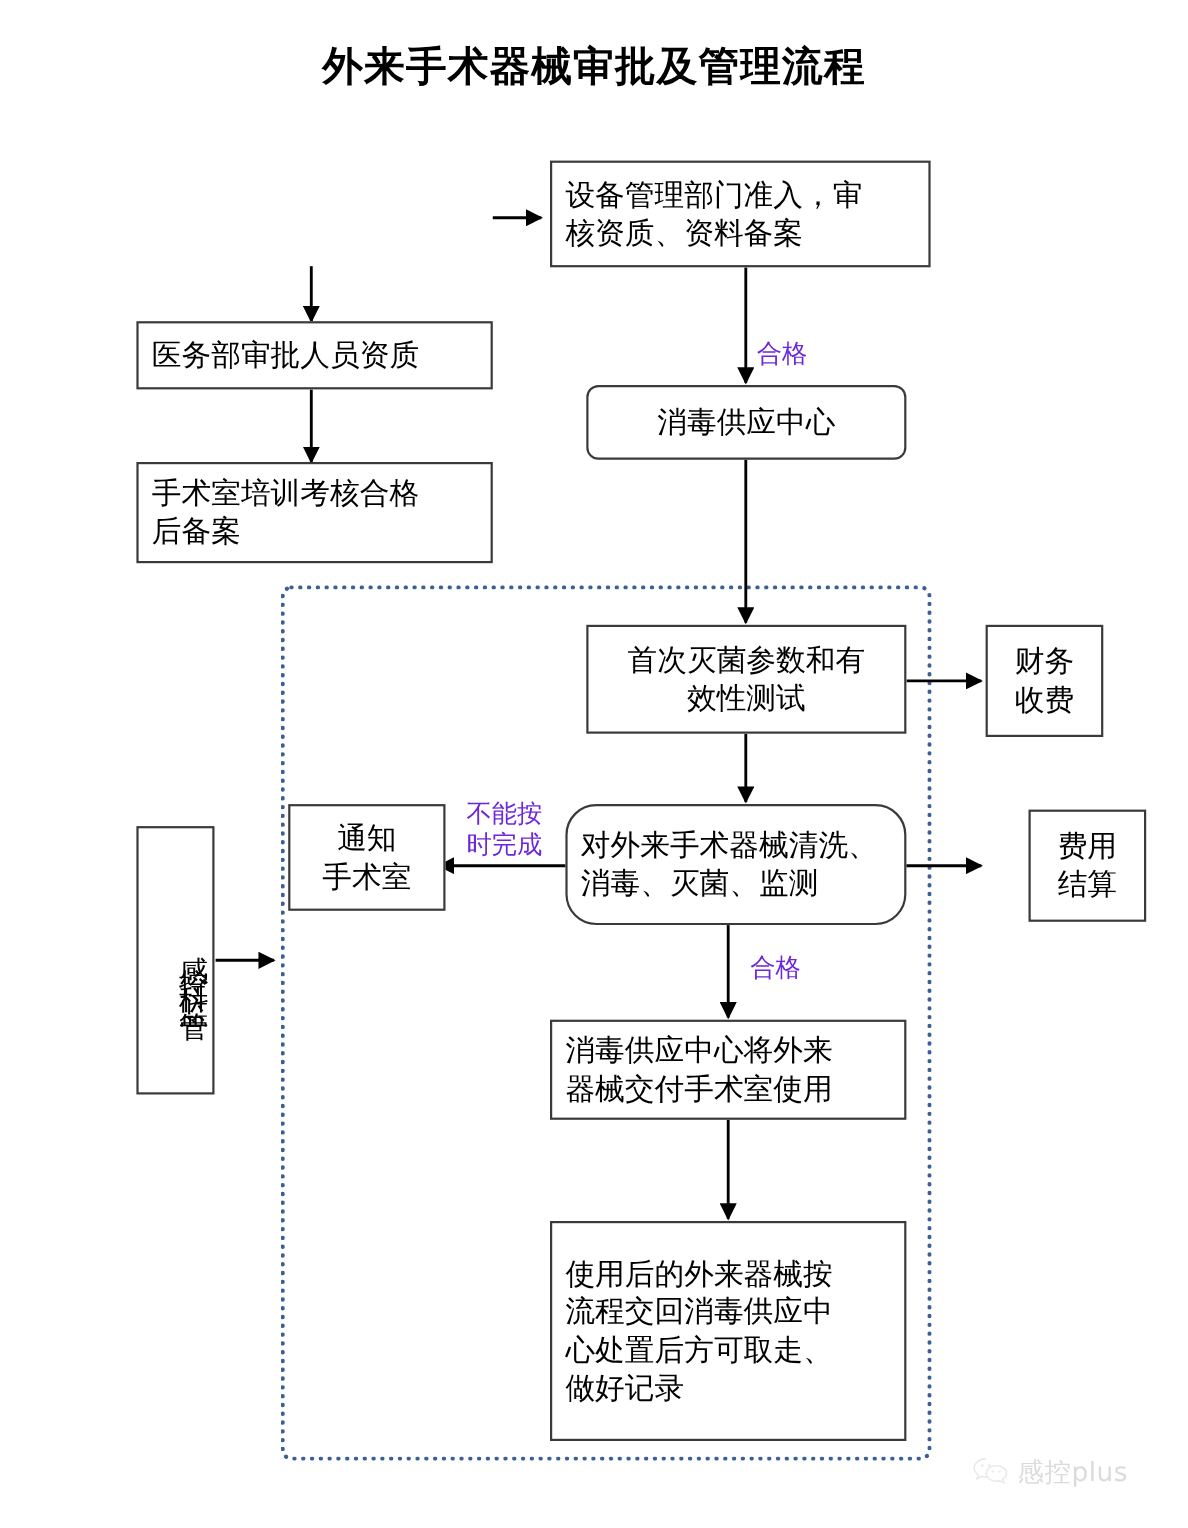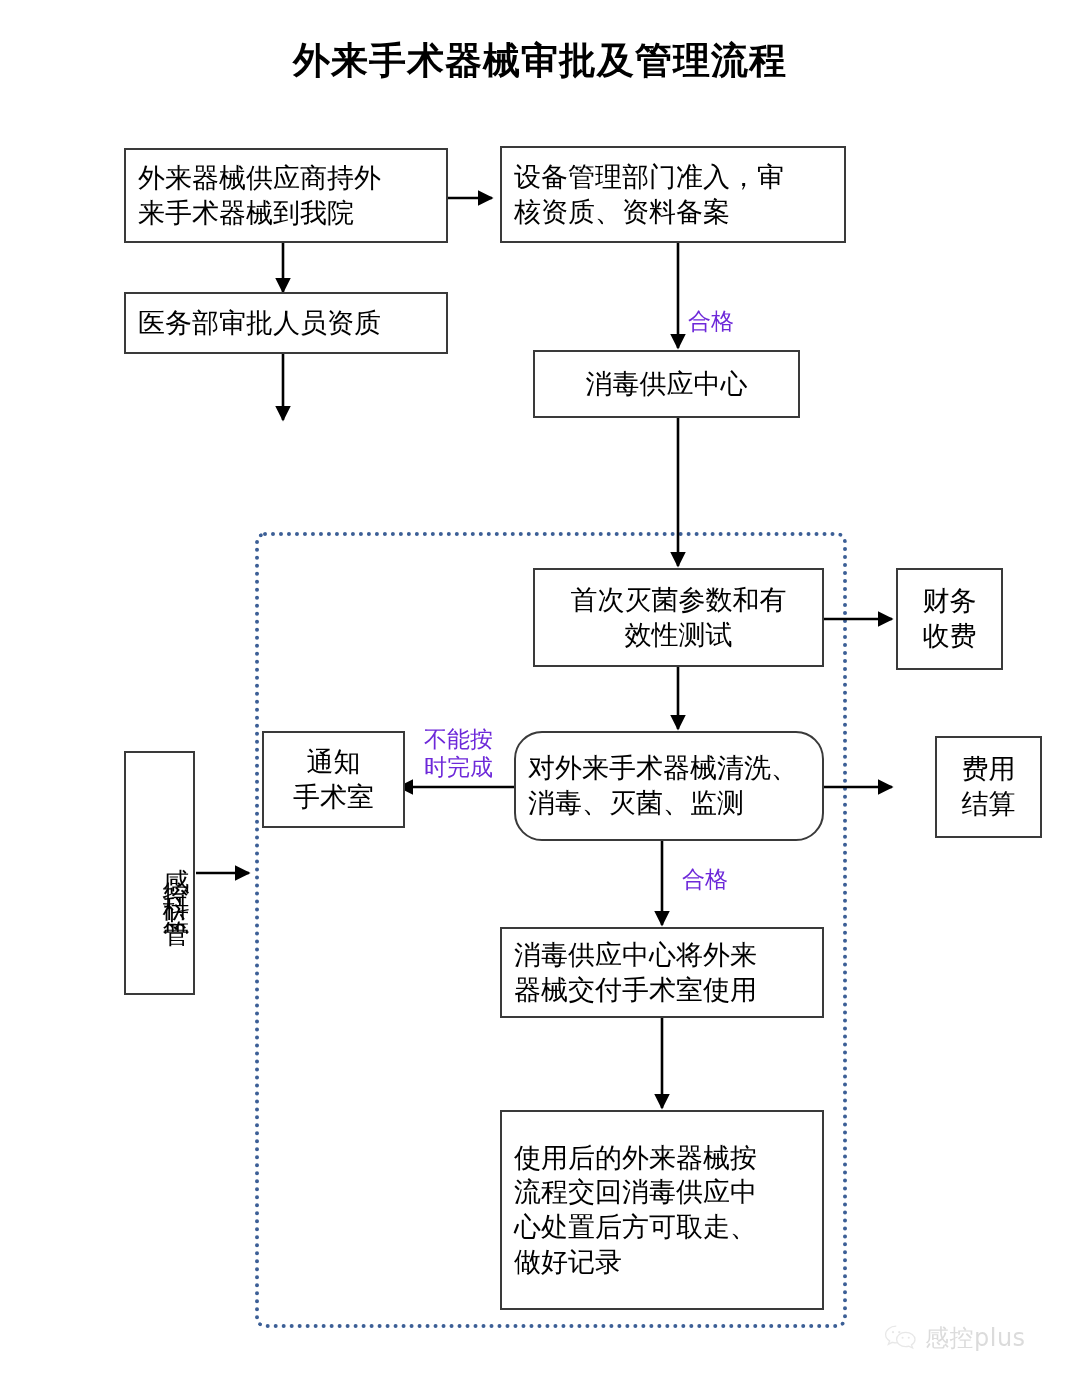--- a/index.html
+++ b/index.html
@@ -138,36 +138,36 @@
       <path d="M 824 787 L 892 787"></path>
 
       <path d="M 662 841 L 662 925"></path>
 
       <path d="M 662 1018 L 662 1108"></path>
 
       <path d="M 196 873 L 249 873"></path>
     </g>
   </svg>
 
-  <div class="node left" style="left:124px; top:148px; width:324px; height:95px;">
-    <span class="txt">外来器械供应商持外
-来手术器械到我院</span>
-  </div>
 
   <div class="node left" style="left:500px; top:146px; width:346px; height:97px;">
     <span class="txt">设备管理部门准入，审
 核资质、资料备案</span>
   </div>
 
   <div class="node left" style="left:124px; top:292px; width:324px; height:62px;">
     <span class="txt">医务部审批人员资质</span>
   </div>
 
-
-  <div class="node center" style="left:533px; top:350px; width:267px; height:68px;">
+  <div class="node left" style="left:124px; top:420px; width:324px; height:92px;">
+    <span class="txt">手术室培训考核合格
+后备案</span>
+  </div>
+
+  <div class="node center" style="left:533px; top:350px; width:291px; height:68px;border-radius:11px;">
     <span class="txt">消毒供应中心</span>
   </div>
 
   <div class="node center" style="left:533px; top:568px; width:291px; height:99px;">
     <span class="txt">首次灭菌参数和有
 效性测试</span>
   </div>
 
   <div class="node center" style="left:896px; top:568px; width:107px; height:102px;">
     <span class="txt">财务

